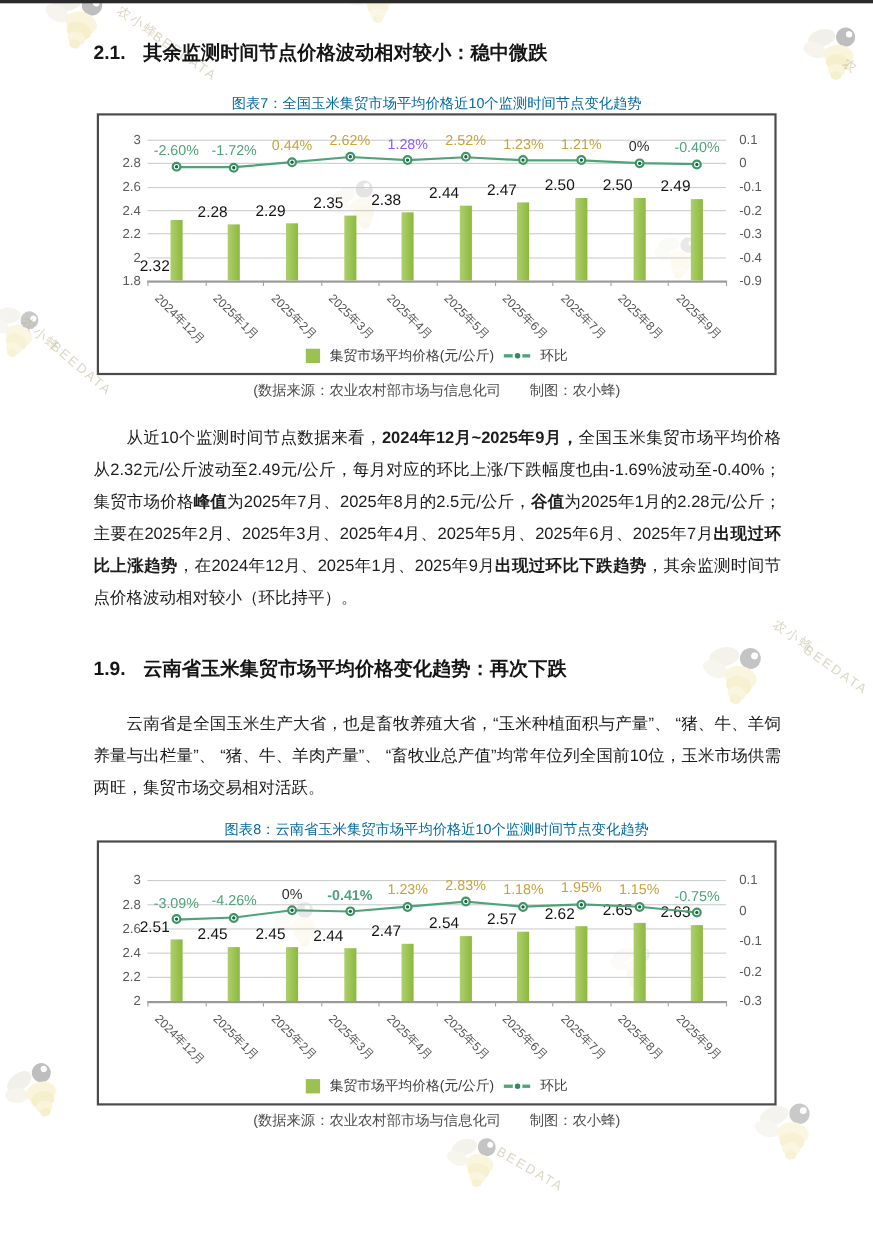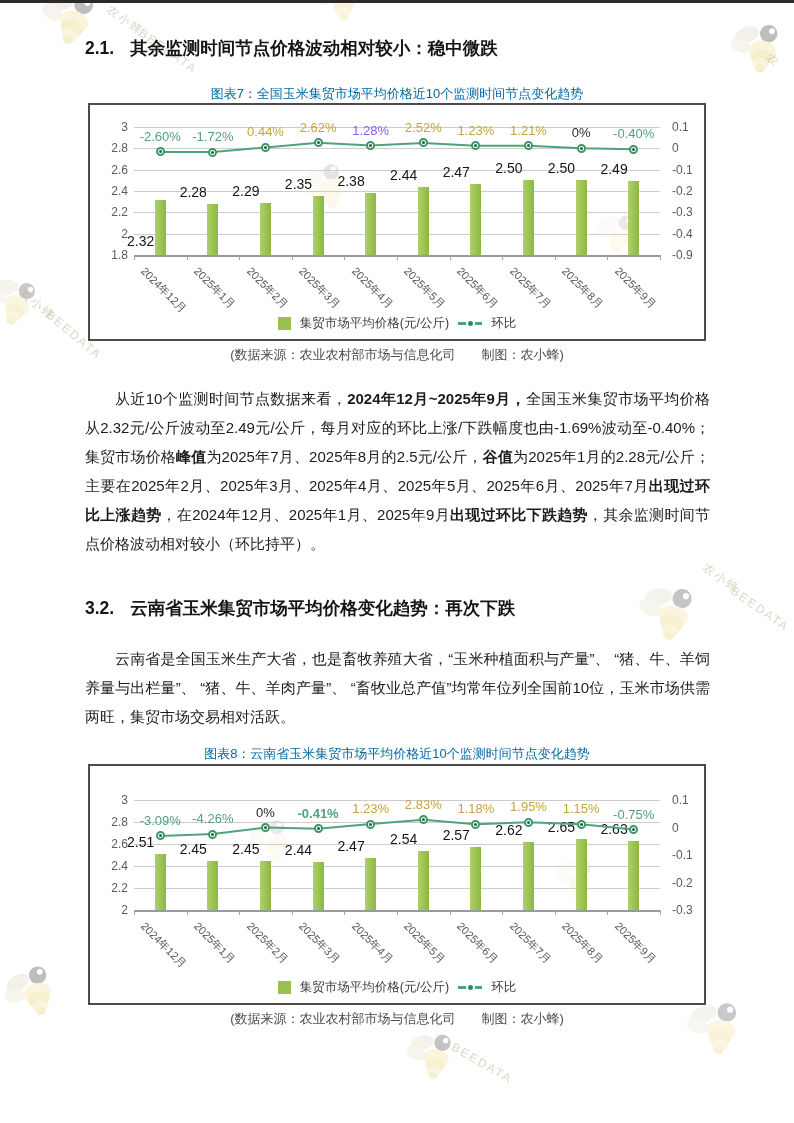--- a/index.html
+++ b/index.html
@@ -307,21 +307,21 @@
             <div class="">环比</div>
           </div>
         </div>
     </div>
 
     <div class="source-note" style="top:346px;">(数据来源：农业农村部市场与信息化司　　制图：农小蜂)</div>
 
     <div class="para" style="top:384px;"><span>从近10个监测时间节点数据来看，</span><b>2024年12月~2025年9月，</b><span>全国玉米集贸市场平均价格从2.32元/公斤波动至2.49元/公斤，每月对应的环比上涨/下跌幅度也由-1.69%波动至-0.40%；集贸市场价格</span><b>峰值</b><span>为2025年7月、2025年8月的2.5元/公斤，</span><b>谷值</b><span>为2025年1月的2.28元/公斤；主要在2025年2月、2025年3月、2025年4月、2025年5月、2025年6月、2025年7月</span><b>出现过环比上涨趋势</b><span>，在2024年12月、2025年1月、2025年9月</span><b>出现过环比下跌趋势</b><span>，其余监测时间节点价格波动相对较小（环比持平）。</span></div>
 
     <div class="sec-heading" style="top:596px;">
-      <span>3.2.</span>
+      <span>1.9.</span>
       <span>云南省玉米集贸市场平均价格变化趋势：再次下跌</span>
     </div>
 
     <div class="para" style="top:644px;"><span>云南省是全国玉米生产大省，也是畜牧养殖大省，“玉米种植面积与产量”、 “猪、牛、羊饲养量与出栏量”、 “猪、牛、羊肉产量”、 “畜牧业总产值”均常年位列全国前10位，玉米市场供需两旺，集贸市场交易相对活跃。</span></div>
 
     <div class="fig-caption" style="top:745px;">图表8：云南省玉米集贸市场平均价格近10个监测时间节点变化趋势</div>
 
     <div class="chartbox" style="top:764px;height:241px;">
       <div class="chart-canvas">
           <div class="plot" style="left: 44px; top: 34px; width: 526px; height: 110px;">

